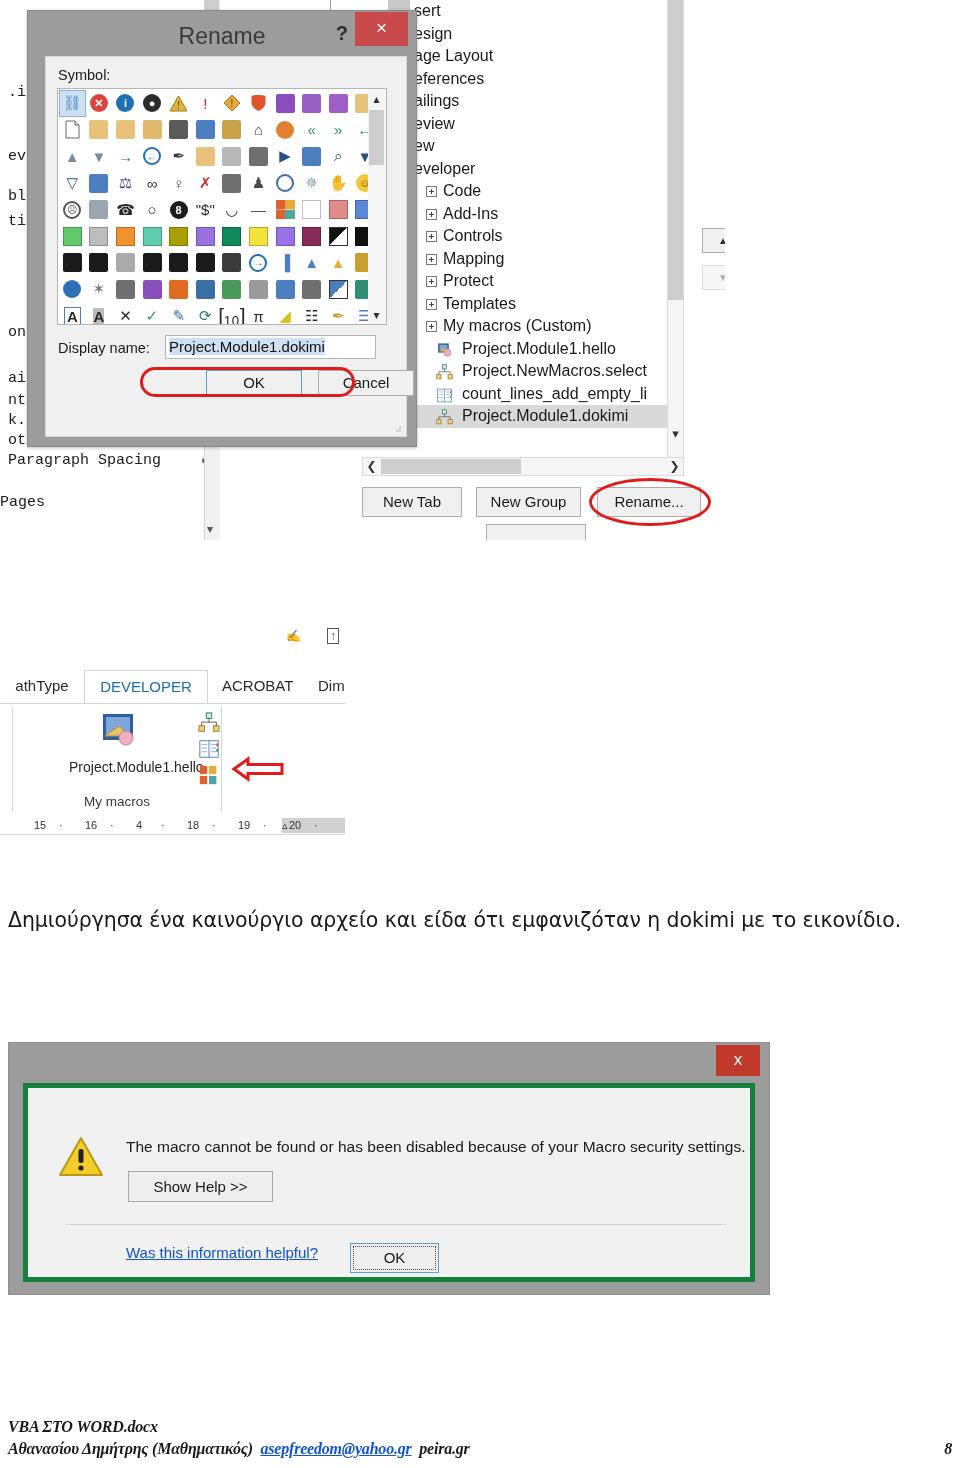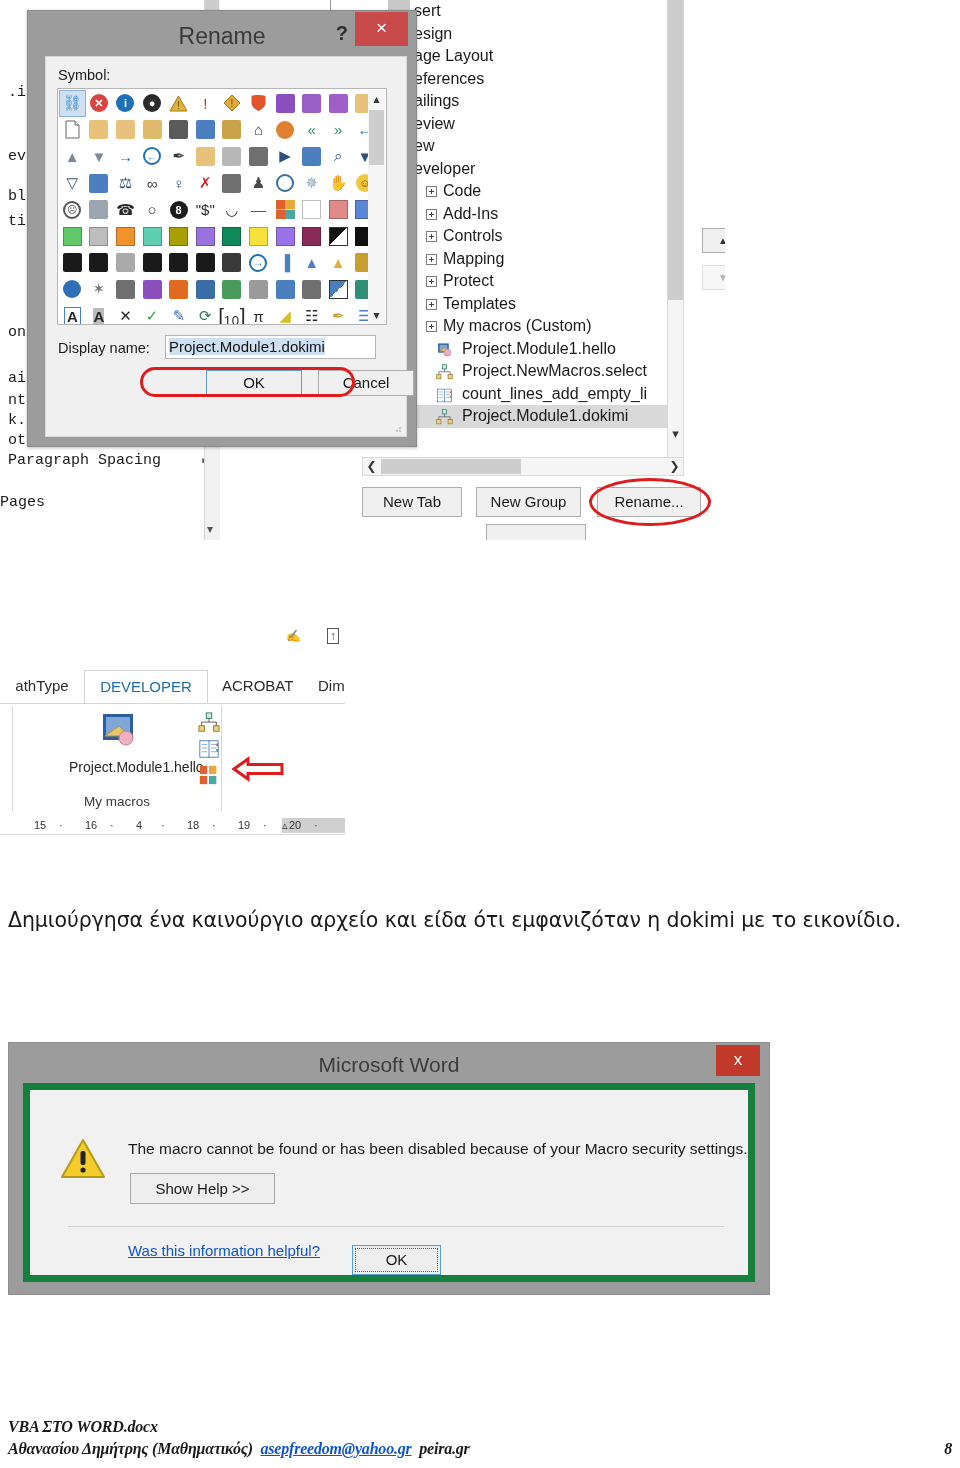--- a/index.html
+++ b/index.html
@@ -211,21 +211,21 @@
   .md-title .cap {
     position:absolute; left:0; right:0; top:10px; text-align:center;
     font-size:21px; color:#3c3c3c;
   }
   .md-title .xb {
     position:absolute; right:9px; top:2px; width:44px; height:31px;
     background:#c0392b; color:#fff; text-align:center; line-height:29px; font-size:17px;
   }
   .md-body {
     position:absolute; left:14px; top:40px; right:14px; bottom:12px;
-    background:#f1f1f1; border:7px solid #15803d;
+    background:#f1f1f1; border:5px solid #15803d;
   }
   .md-warn { position:absolute; left:30px; top:48px; width:46px; height:42px;}
   .md-msg {
     position:absolute; left:98px; top:50px; font-size:15.5px; color:#1a1a1a; white-space:nowrap;
   }
   .md-showhelp {
     position:absolute; left:100px; top:83px; width:145px; height:31px;
     background:#eeeeee; border:1px solid #a9a9a9; font-size:15px; color:#1a1a1a;
     text-align:center; line-height:29px;
   }
@@ -800,21 +800,20 @@
           <div class="seg" style="left: 282px;">▵</div>
         </div>
       <div class="line"></div>
     </div>
   </div>
 
   <div class="para">Δημιούργησα ένα καινούργιο αρχείο και είδα ότι εμφανιζόταν η dokimi με το εικονίδιο.</div>
 
   <div id="shot3">
     <div class="md-title">
-      <div class="cap">Microsoft Word</div>
       <div class="xb">x</div>
     </div>
     <div class="md-body">
       <svg class="md-warn" viewBox="0 0 46 42">
         <path d="M23 2 L44 39 L2 39 Z" fill="#f5cd2a" stroke="#b59a18" stroke-width="2" stroke-linejoin="round"></path>
         <rect x="20.5" y="13" width="5" height="14" rx="2" fill="#222"></rect>
         <circle cx="23" cy="32" r="2.6" fill="#222"></circle>
       </svg>
       <div class="md-msg">The macro cannot be found or has been disabled because of your Macro security settings.</div>
       <div class="md-showhelp">Show Help &gt;&gt;</div>

